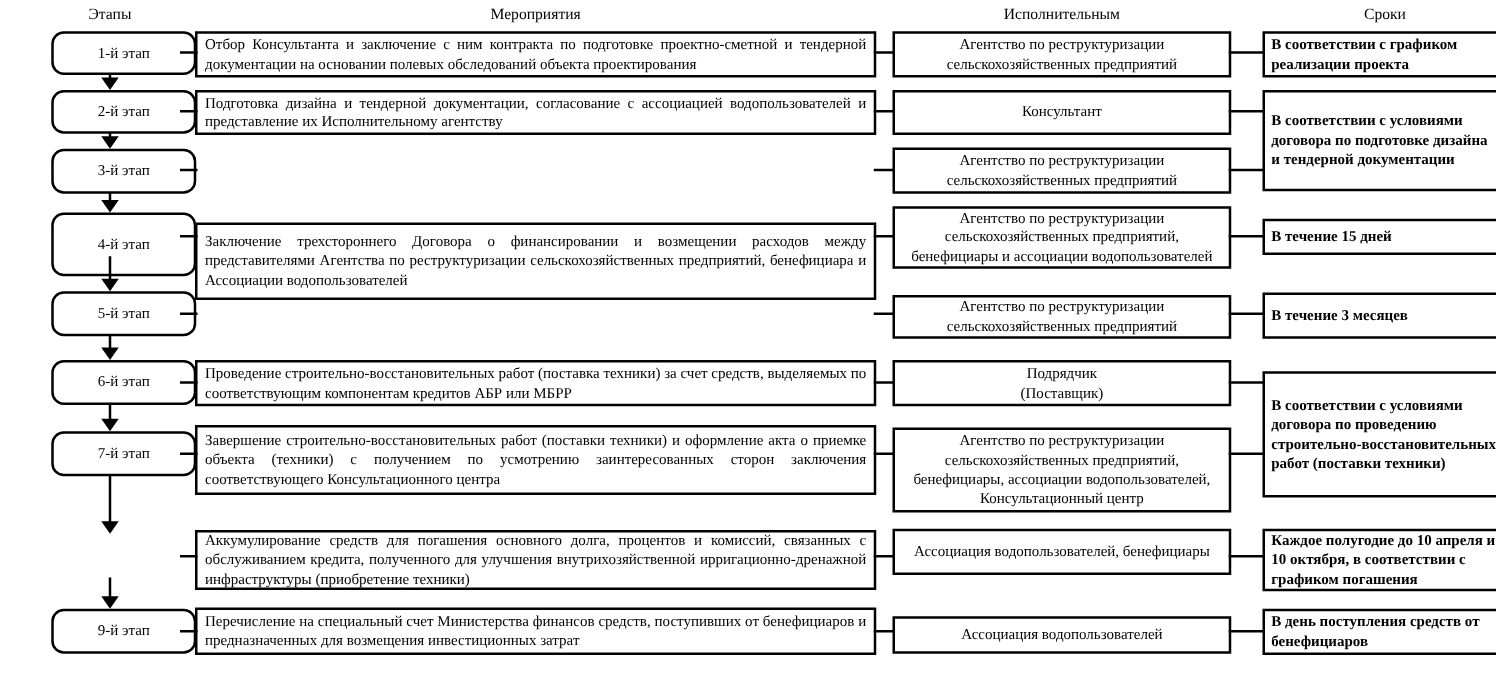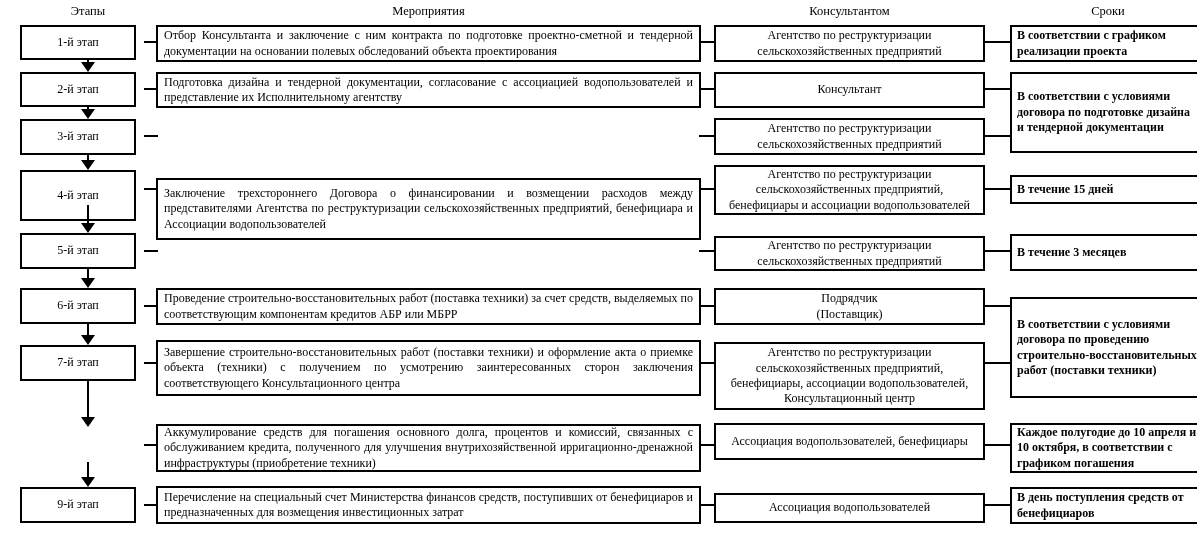--- a/index.html
+++ b/index.html
@@ -7,21 +7,21 @@
           font-family:"Liberation Serif", serif;color:#000;overflow:hidden;margin-left:20px;}
   .hdr{position:absolute;top:3px;height:16px;font-size:12.5px;text-align:center;line-height:16px;}
   .h-st{left:10px;width:116px;}
   .h-ac{left:136px;width:545px;}
   .h-rs{left:694px;width:271px;}
   .h-dl{left:990px;width:196px;}
 
   .box{position:absolute;border:2px solid #000;background:#fff;box-sizing:border-box;
        display:flex;align-items:center;font-size:12px;line-height:1.28;}
   .box > span{display:block;width:100%;}
-  .stage{left:0;width:116px;}
+  .stage{left:21px;width:116px;border-radius:10px;}
   .stage > span{text-align:center;}
   .activity{left:136px;width:545px;padding:15px 6px;}
   .activity > span{text-align:justify;}
   .resp{left:694px;width:271px;padding:0 5px;}
   .resp > span{text-align:center;white-space:pre-line;}
   .dline{left:990px;width:196px;padding:0 5px;}
   .dline > span{text-align:left;white-space:pre-line;font-weight:bold;}
 
   
   .st1{top:25px;height:35px}.st2{top:72px;height:35px}.st3{top:119px;height:36px}
@@ -58,21 +58,21 @@
   .ar4{top:205px;height:28px}.ar5{top:268px;height:20px}.ar6{top:323px;height:22px}
   .ar7{top:380px;height:47px}.ar8{top:462px;height:25px}
 </style>
 </head>
 <body>
 
 <div id="canvas">
 
   <div class="hdr h-st">Этапы</div>
   <div class="hdr h-ac">Мероприятия</div>
-  <div class="hdr h-rs">Консультантом</div>
+  <div class="hdr h-rs">Исполнительным</div>
   <div class="hdr h-dl">Сроки</div>
 
   <div class="box stage st1">
       <span>1-й этап</span>
     </div>
   <div class="box stage st2">
       <span>2-й этап</span>
     </div>
   <div class="box stage st3">
       <span>3-й этап</span>

